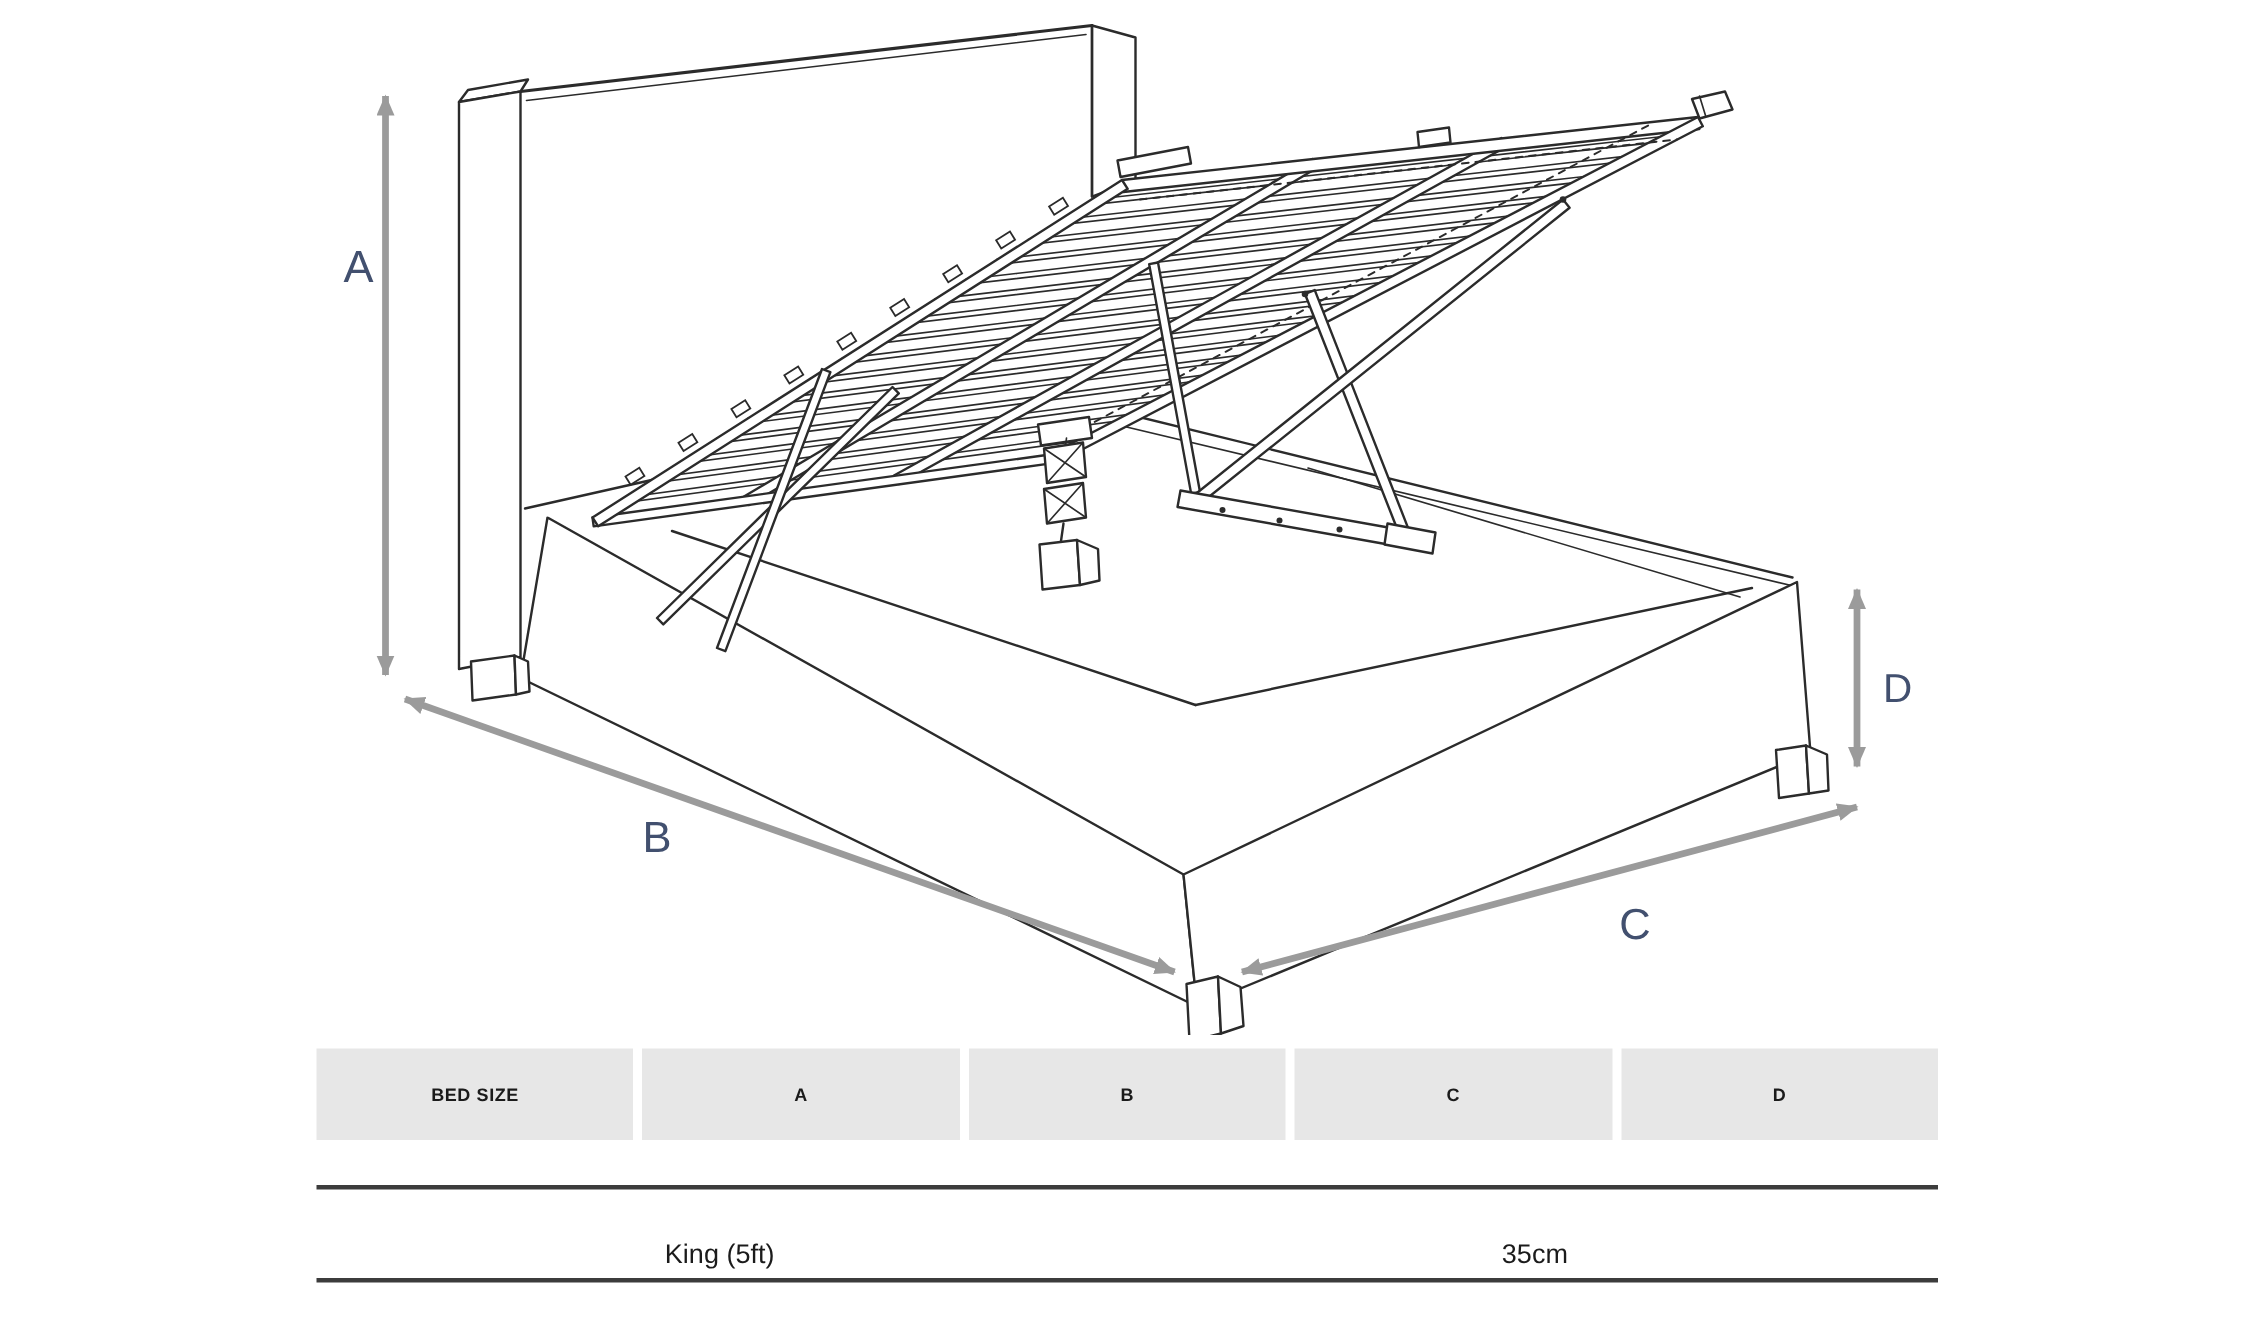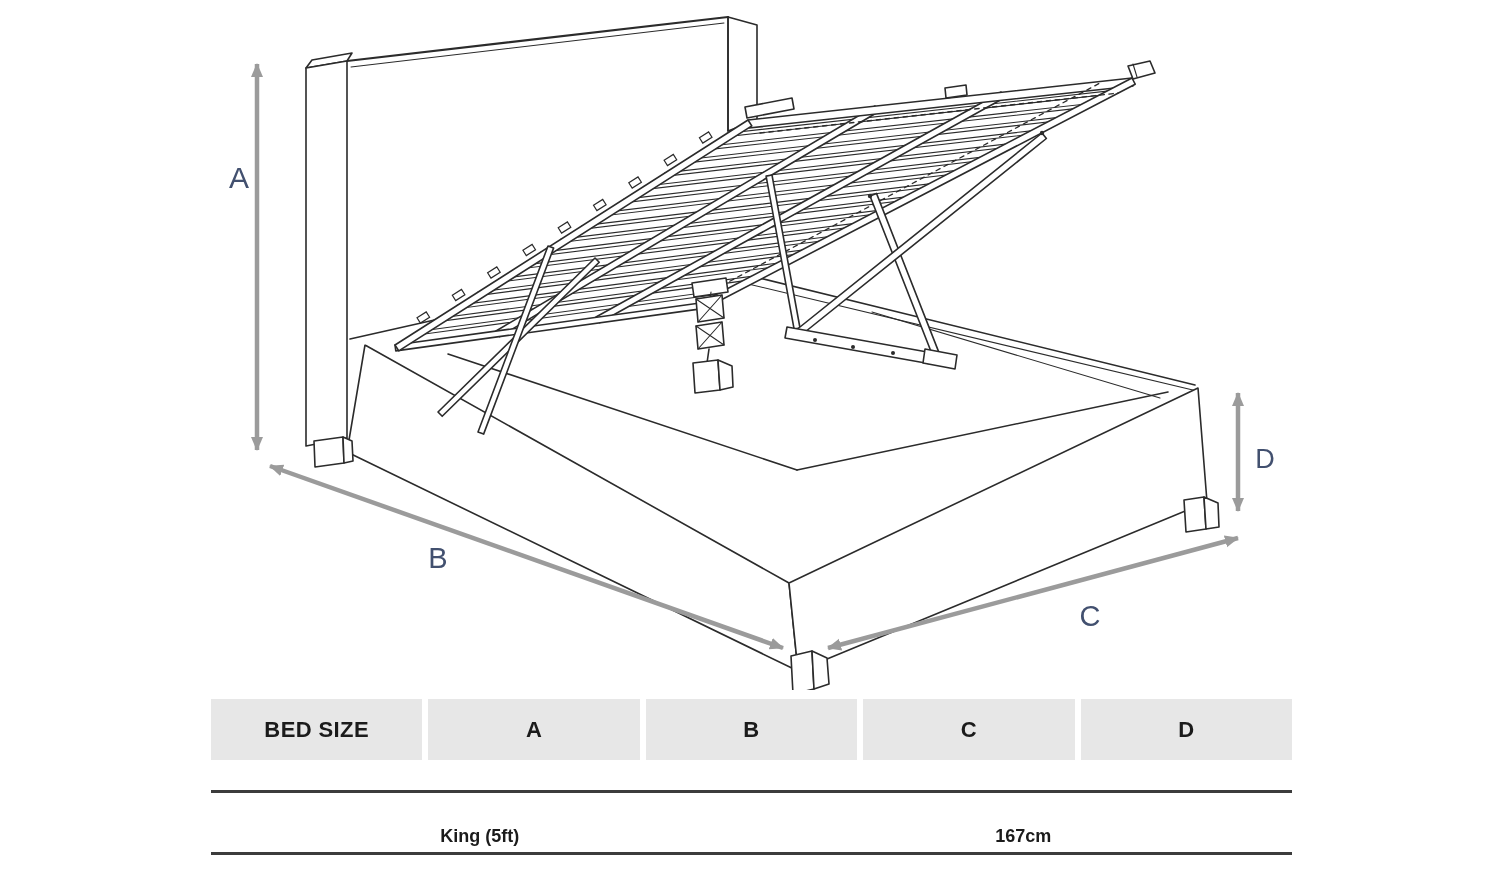--- a/index.html
+++ b/index.html
@@ -10,26 +10,26 @@
   .ln{fill:none;stroke:#2b2b2b;stroke-width:1.6;stroke-linejoin:round;stroke-linecap:round;}
   .wf{fill:#ffffff;stroke:#2b2b2b;stroke-width:1.6;stroke-linejoin:round;}
   .bold{stroke-width:2.1;}
   .thin{stroke-width:1.1;}
   .dash{stroke-dasharray:4.5,4.5;stroke-width:1.3;}
   .dim-label{font-family:"Liberation Sans",sans-serif;font-weight:400;}
   
   #spec-table{position:absolute;left:211px;top:699px;width:1081px;}
   .hdr-row{display:flex;gap:6px;height:61px;}
   .hdr-cell{flex:1;background:#e7e7e7;display:flex;align-items:center;justify-content:center;
-            font-size:22px;font-weight:700;color:#1b1b1b;letter-spacing:.4px;}
+            font-size:12px;font-weight:700;color:#1b1b1b;letter-spacing:.4px;}
   .gap-row{height:30px;}
   .rule{height:3px;background:#3c3c3c;}
   .data-row{display:flex;gap:6px;height:59px;}
   .data-cell{flex:1;display:flex;align-items:center;justify-content:center;
-             font-size:18px;font-weight:700;color:#1b1b1b;margin-top:28px;}
+             font-size:18px;font-weight:400;color:#1b1b1b;margin-top:28px;}
 </style>
 </head>
 <body>
 
 <div id="stage">
 
   <div id="diagram">
   <svg width="1500" height="690" viewBox="0 0 1500 690" xmlns="http://www.w3.org/2000/svg">
     <defs>
       <marker id="ah" markerUnits="userSpaceOnUse" markerWidth="16" markerHeight="14" refX="13" refY="6" orient="auto-start-reverse">
@@ -171,18 +171,18 @@
       <div class="hdr-cell">BED SIZE</div>
       <div class="hdr-cell">A</div>
       <div class="hdr-cell">B</div>
       <div class="hdr-cell">C</div>
       <div class="hdr-cell">D</div>
     </div>
     <div class="gap-row"></div>
     <div class="rule"></div>
     <div class="data-row">
       <div class="data-cell">King (5ft)</div>
-      <div class="data-cell">167cm</div>
+      <div class="data-cell">35cm</div>
     </div>
     <div class="rule"></div>
   </div>
 
 </div>
 
 </body></html>

